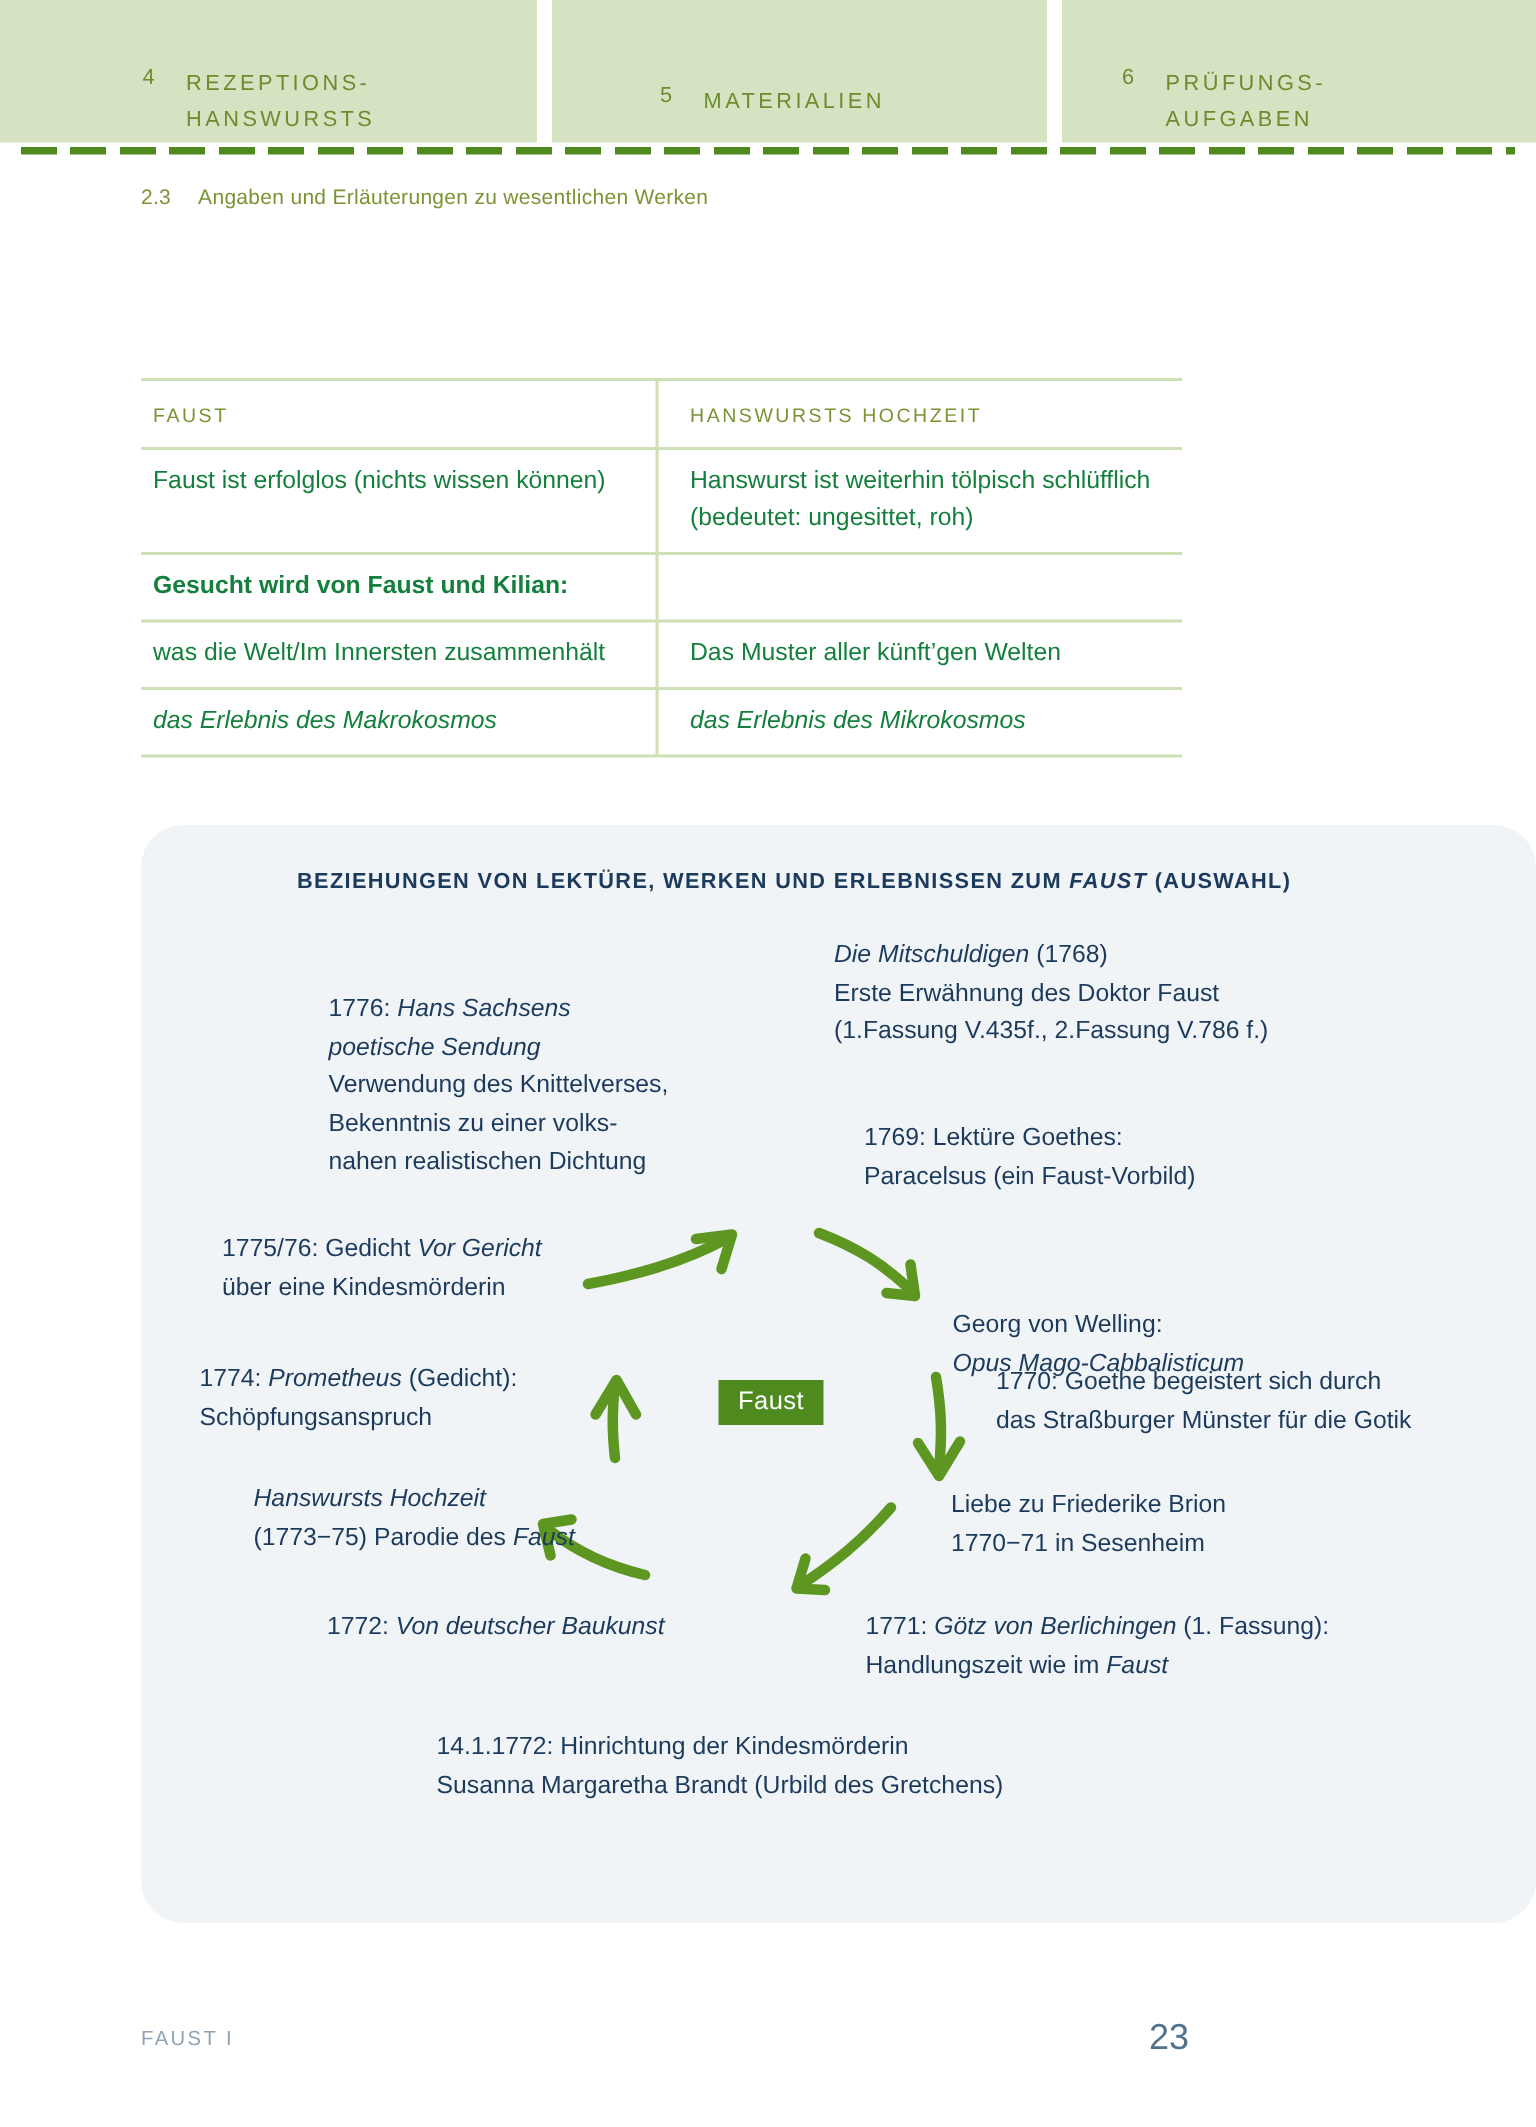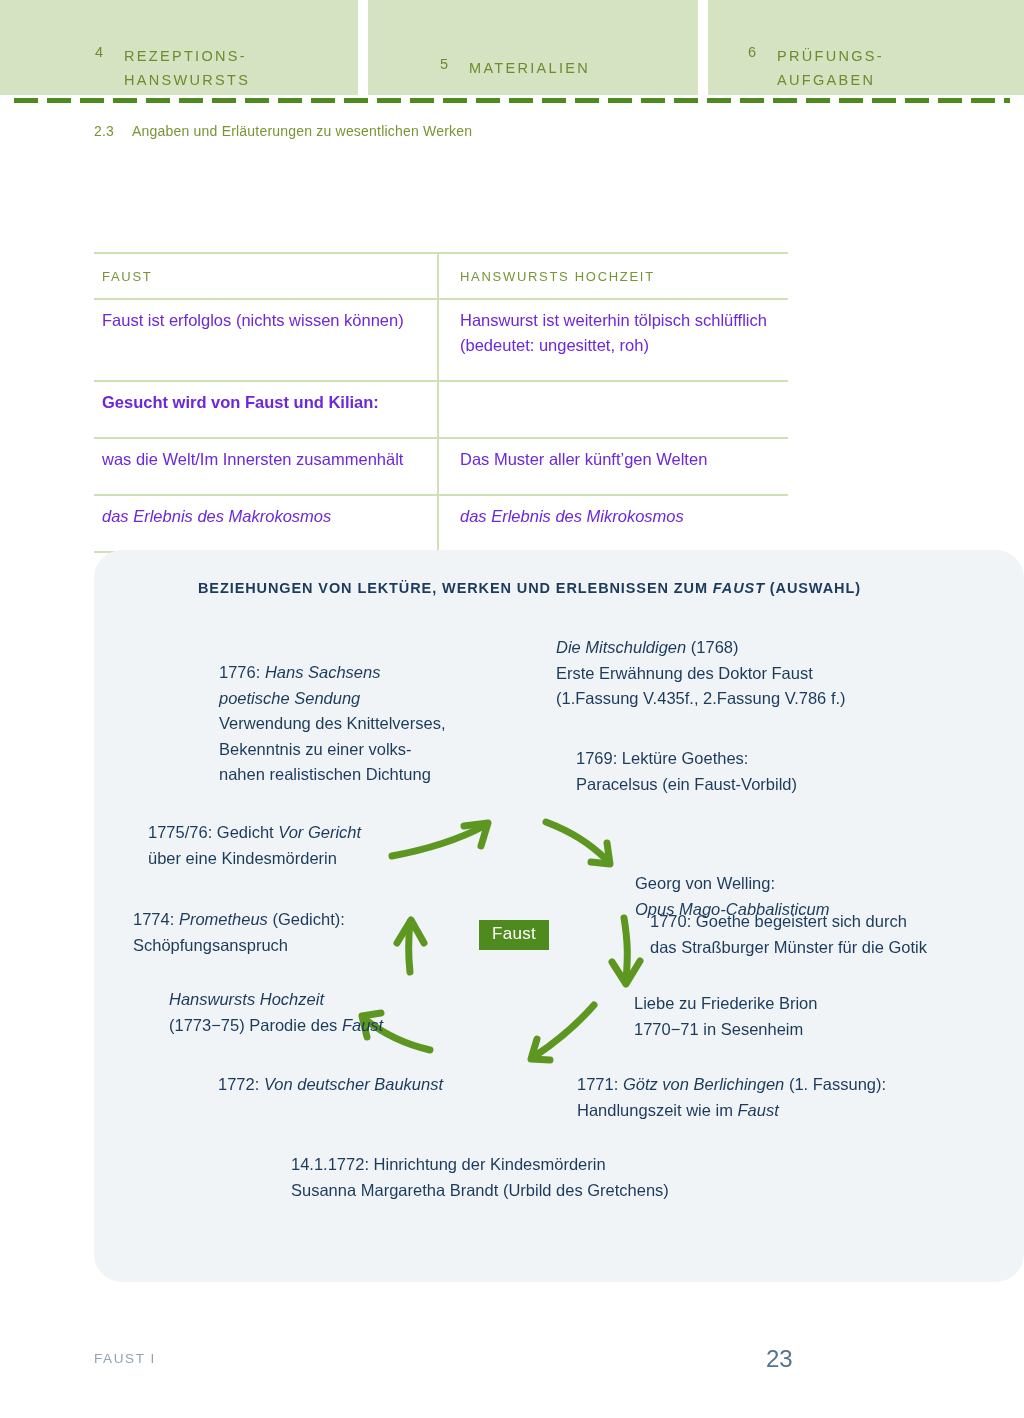--- a/index.html
+++ b/index.html
@@ -65,24 +65,24 @@
   }
   #section-heading .num{margin-right:18px;}
 
   
   #comparison-table{
     position:absolute;left:94px;top:252px;width:694px;
   }
   .tbl-row{display:flex;position:relative;}
   .tbl-cell{
     box-sizing:border-box;
-    padding:8px 0 22px 8px;
+    padding:8px 0 10px 8px;
     font-size:16.5px;
     line-height:25px;
-    color:#6d28d9;
+    color:#15803d;
   }
   .tbl-cell.col-a{width:350px;}
   .tbl-cell.col-b{width:344px;padding-left:16px;}
   .rule{
     height:2px;background:#cfe0b4;width:694px;
   }
   .rule.top{background:#cfe0b4;}
   .hdr-cell{
     font-size:13px;
     letter-spacing:1.7px;
@@ -234,42 +234,42 @@
     </g>
   </svg>
 
   <div class="node" style="left:125px;top:110px;">
       <div><span>1776: </span><span class="ital">Hans Sachsens</span></div>
       <div><span class="ital">poetische Sendung</span></div>
       <div><span>Verwendung des Knittelverses,</span></div>
       <div><span>Bekenntnis zu einer volks-</span></div>
       <div><span>nahen realistischen Dichtung</span></div>
     </div>
-  <div class="node" style="left:462px;top:85px;">
+  <div class="node" style="left:462px;top:74px;">
       <div><span class="ital">Die Mitschuldigen</span><span> (1768)</span></div>
       <div><span>Erste Erwähnung des Doktor Faust</span></div>
       <div><span>(1.Fassung V.435f., 2.Fassung V.786 f.)</span></div>
     </div>
   <div class="node" style="left:482px;top:196px;">
       <div><span>1769: Lektüre Goethes:</span></div>
       <div><span>Paracelsus (ein Faust-Vorbild)</span></div>
     </div>
   <div class="node" style="left:54px;top:270px;">
       <div><span>1775/76: Gedicht </span><span class="ital">Vor Gericht</span></div>
       <div><span>über eine Kindesmörderin</span></div>
     </div>
   <div class="node" style="left:541px;top:281px;margin-top:40px;">
       <div><span>Georg von Welling:</span></div>
       <div><span class="ital">Opus Mago-Cabbalisticum</span></div>
     </div>
   <div class="node" style="left:39px;top:357px;">
       <div><span>1774: </span><span class="ital">Prometheus</span><span> (Gedicht):</span></div>
       <div><span>Schöpfungsanspruch</span></div>
     </div>
-  <div class="node" style="left:556px;top:359px;">
+  <div class="node" style="left:570px;top:359px;">
       <div><span>1770: Goethe begeistert sich durch</span></div>
       <div><span>das Straßburger Münster für die Gotik</span></div>
     </div>
   <div class="node" style="left:75px;top:437px;">
       <div><span class="ital">Hanswursts Hochzeit</span></div>
       <div><span>(1773−75) Parodie des </span><span class="ital">Faust</span></div>
     </div>
   <div class="node" style="left:540px;top:441px;">
       <div><span>Liebe zu Friederike Brion</span></div>
       <div><span>1770−71 in Sesenheim</span></div>

